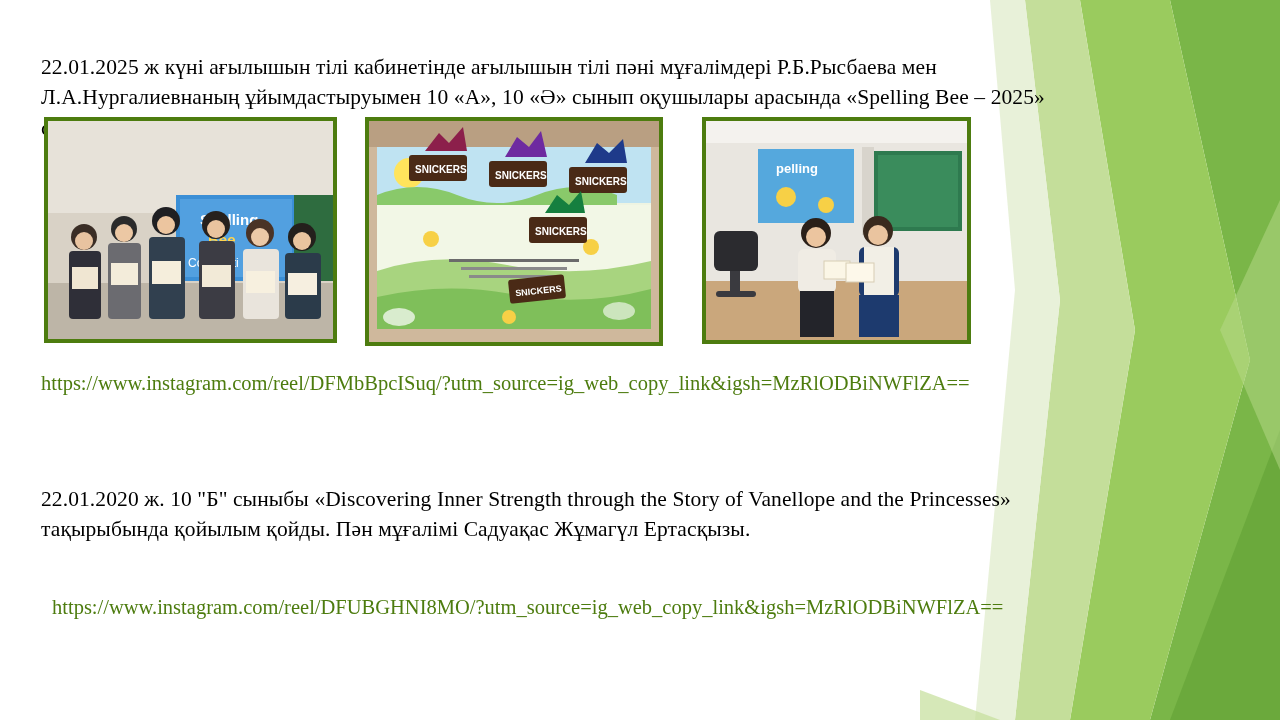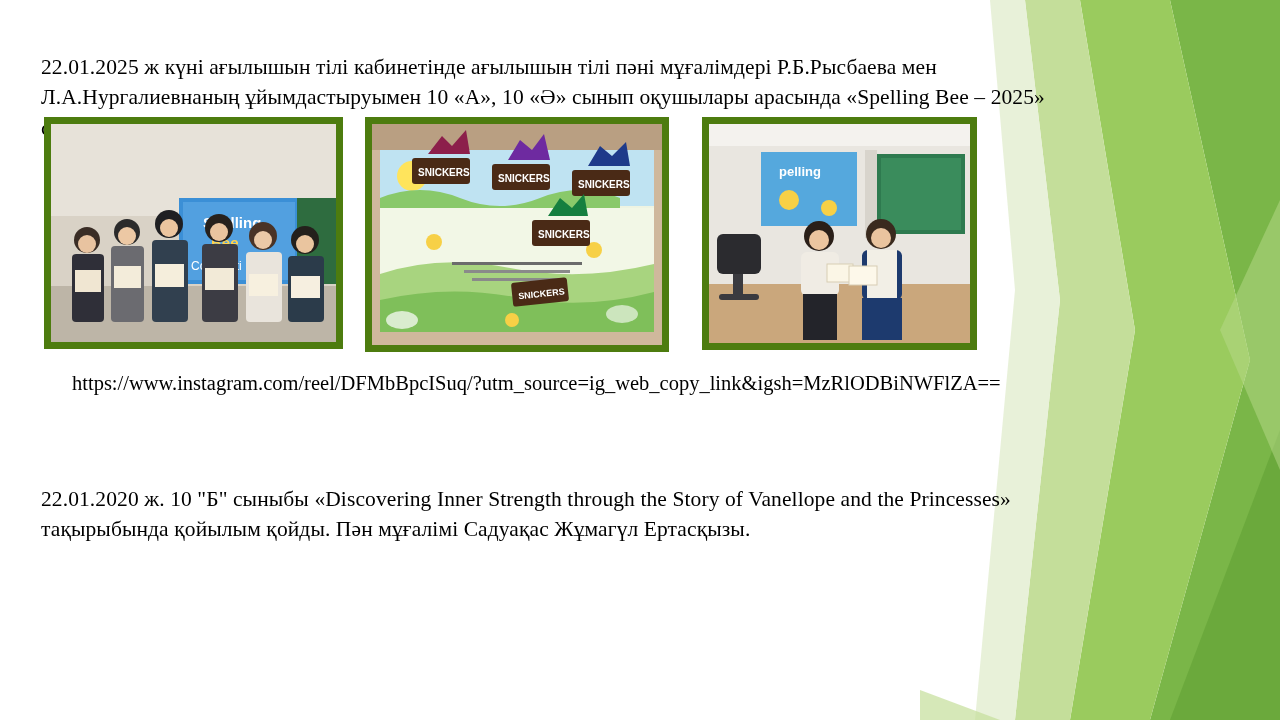--- a/index.html
+++ b/index.html
@@ -53,23 +53,22 @@
   #para-mid {
     left: 41px;
     top: 462px;
     width: 990px;
   }
 
   .link {
     position: absolute;
     font-size: 20.5px;
     line-height: 1.45;
-    color: #000000;
+    color: #4d7c0f;
     word-break: break-all;
-    margin-left: 31px;
   }
   #link-1 {
     left: 41px;
     top: 348px;
     width: 1120px;
   }
   #link-2 {
     left: 52px;
     top: 572px;
     width: 1060px;
@@ -80,21 +79,21 @@
     position: absolute;
     left: 44px;
     top: 117px;
     width: 940px;
     height: 220px;
   }
   .photo {
     position: absolute;
     overflow: hidden;
     background: #cfcfcf;
-    border: 7px solid #4d7c0f;
+    border: 4px solid #4d7c0f;
   }
   #photo-1 { left: 0px;   top: 0px; width: 285px; height: 218px; }
   #photo-2 { left: 321px; top: 0px; width: 290px; height: 221px; }
   #photo-3 { left: 658px; top: 0px; width: 261px; height: 219px; }
 
   .photo svg { display: block; width: 100%; height: 100%; }
 </style>
 </head>
 <body>
 
@@ -260,15 +259,16 @@
           </g>
         </svg>
       </div>
 
     </div>
 
     <p class="link" id="link-1">https://www.instagram.com/reel/DFMbBpcISuq/?utm_source=ig_web_copy_link&amp;igsh=MzRlODBiNWFlZA==</p>
 
     <p class="para" id="para-mid">22.01.2020 ж. 10 "Б" сыныбы «Discovering Inner Strength through the Story of Vanellope and the Princesses» тақырыбында қойылым қойды. Пән мұғалімі Садуақас Жұмагүл Ертасқызы.</p>
 
+    <p class="link" id="link-2">https://www.instagram.com/reel/DFUBGHNI8MO/?utm_source=ig_web_copy_link&amp;igsh=MzRlODBiNWFlZA==</p>
 
   </div>
 </div>
 
 </body></html>

